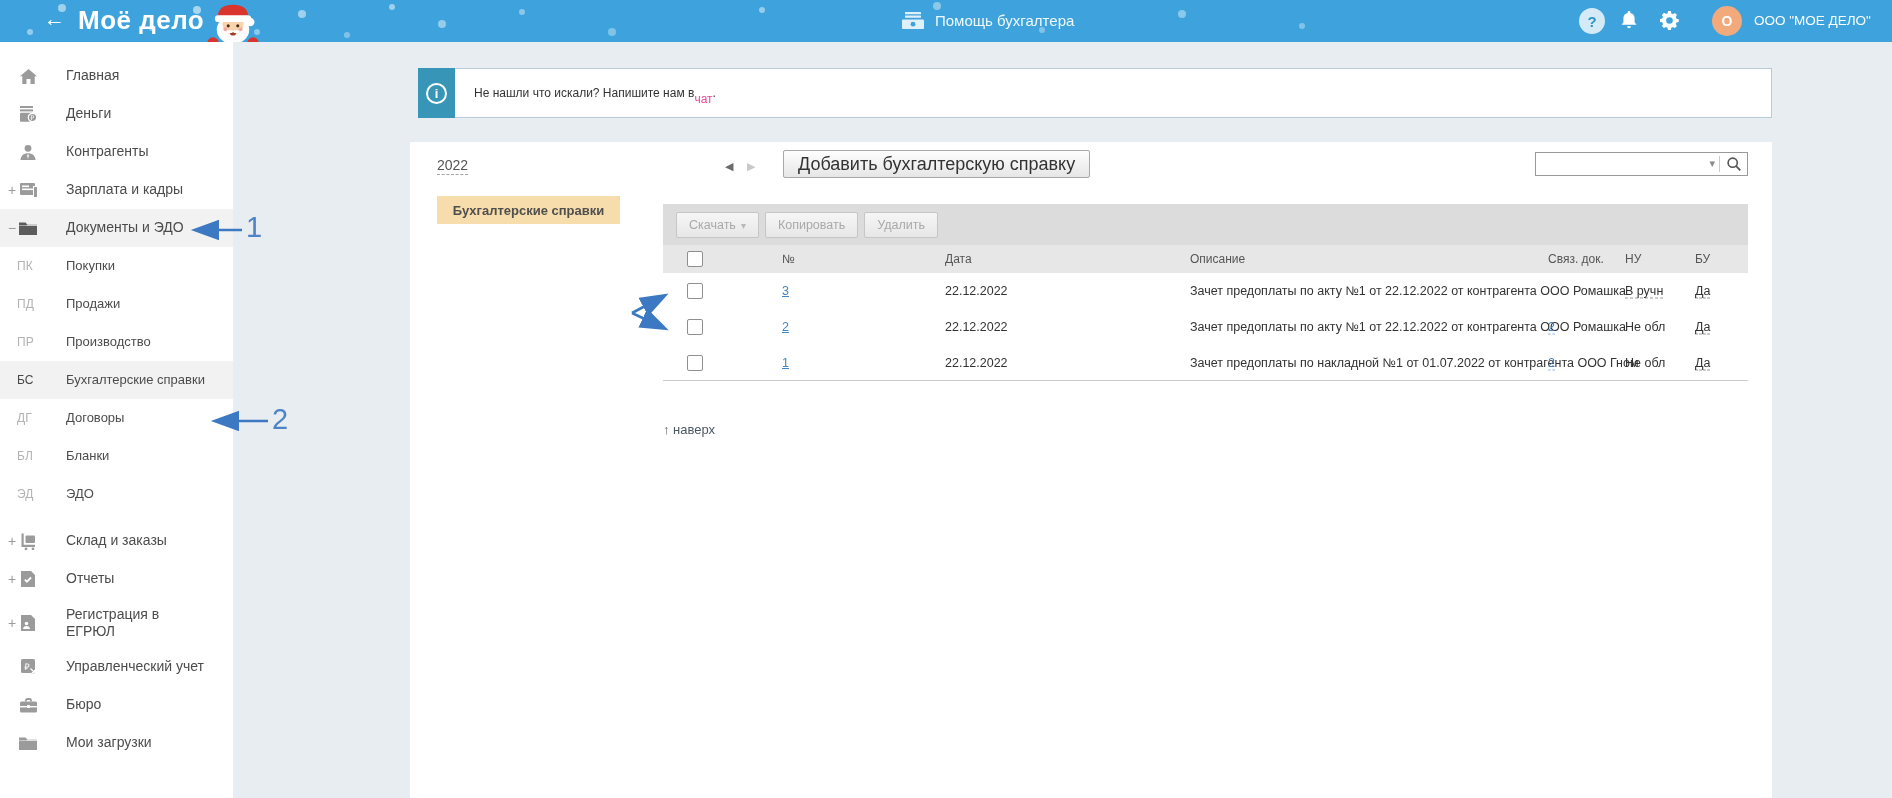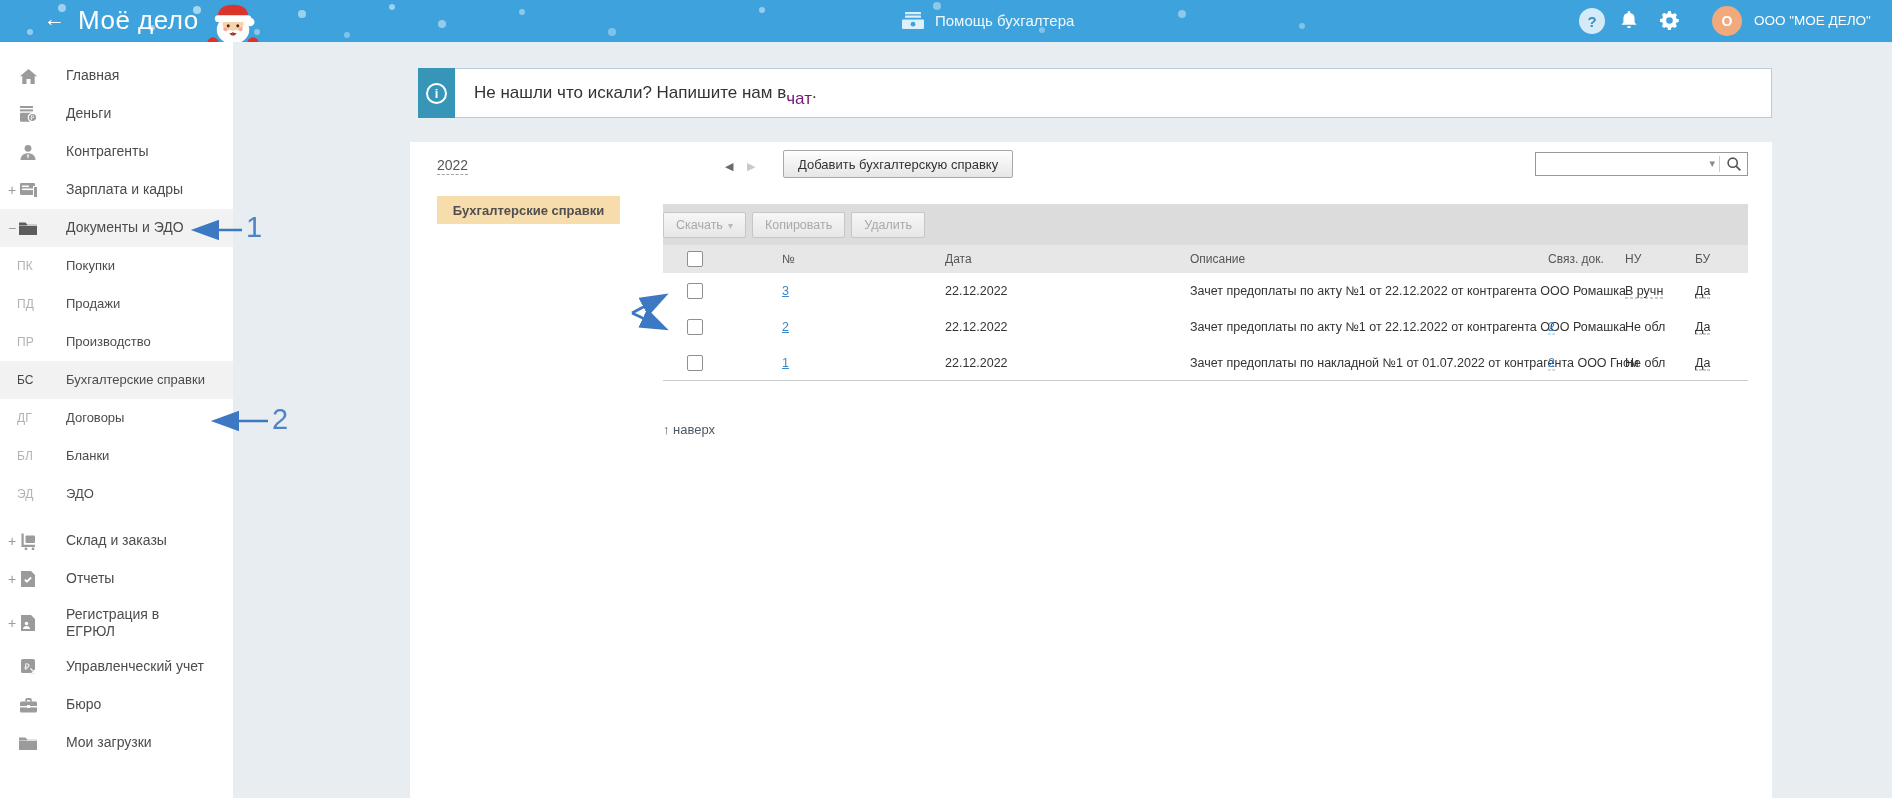--- a/index.html
+++ b/index.html
@@ -2,21 +2,21 @@
 <html><head>
 <meta charset="utf-8">
 <style>
   * { margin:0; padding:0; box-sizing:border-box; }
   body { font-family:"Liberation Sans", sans-serif; background:#e8edf1; }
   .screen { position:relative; width:1892px; height:798px; overflow:hidden; background:#e8edf1; }
 
   
   .topbar { position:absolute; left:0; top:0; width:1892px; height:42px; background:#3ea3dc; overflow:hidden; z-index:30; }
   .back { position:absolute; left:44px; top:7px; color:#fff; font-size:21px; cursor:pointer; }
-  .logo { position:absolute; left:78px; top:5px; color:#fff; font-size:26px; font-weight:normal; letter-spacing:.5px; cursor:pointer; }
+  .logo { position:absolute; left:78px; top:5px; color:#fff; font-size:26px; font-weight:bold; letter-spacing:.5px; cursor:pointer; }
   .snow { position:absolute; left:0; top:0; width:4px; height:4px; border-radius:50%;
     box-shadow: 60px 6px 0 2px rgba(255,255,255,.5), 150px 26px 0 1px rgba(255,255,255,.45),
     195px 8px 0 2px rgba(255,255,255,.55), 255px 30px 0 1px rgba(255,255,255,.4),
     300px 12px 0 2px rgba(255,255,255,.5), 345px 33px 0 1px rgba(255,255,255,.35),
     390px 5px 0 1px rgba(255,255,255,.5), 440px 22px 0 2px rgba(255,255,255,.45),
     520px 10px 0 1px rgba(255,255,255,.4), 610px 30px 0 2px rgba(255,255,255,.35),
     760px 8px 0 1px rgba(255,255,255,.45), 935px 4px 0 2px rgba(255,255,255,.4),
     1040px 28px 0 1px rgba(255,255,255,.35), 1180px 12px 0 2px rgba(255,255,255,.4),
     1300px 24px 0 1px rgba(255,255,255,.35), 28px 30px 0 1px rgba(255,255,255,.45); }
   .santa { position:absolute; left:203px; top:2px; }
@@ -43,41 +43,41 @@
   .gap-before { margin-top:9px; }
   .twoline { height:50px; } .twoline .s-label { width:140px; }
 
   
   .banner { position:absolute; left:418px; top:68px; width:1354px; height:50px; background:#fff;
     border:1px solid #b8cbd6; z-index:10; }
   .banner-badge { position:absolute; left:-1px; top:-1px; width:37px; height:50px; background:#3795b8;
     display:flex; align-items:center; justify-content:center; }
   .info-i { width:21px; height:21px; border:2px solid #fff; border-radius:50%; color:#fff; font-size:13px;
     font-weight:bold; display:flex; align-items:center; justify-content:center; }
-  .banner-text { position:absolute; left:55px; top:0; height:48px; display:flex; align-items:center; font-size:17px; color:#333; }
-  .banner-text .chat-link { color:#701a75; cursor:pointer;margin-top:12px; }
+  .banner-text { position:absolute; left:55px; top:0; height:48px; display:flex; align-items:center; font-size:12px; color:#333; }
+  .banner-text .chat-link { color:#ec4899; cursor:pointer;margin-top:12px; }
 
   .panel { position:absolute; left:410px; top:142px; width:1362px; height:656px; background:#fff; }
   .year { position:absolute; left:27px; top:15px; font-size:14px; color:#555; border-bottom:1px dashed #a5a5a5; padding-bottom:1px; cursor:pointer; }
   .yr-prev { position:absolute; left:315px; top:18px; font-size:11px; color:#6b6b6b; cursor:pointer; }
   .yr-next { position:absolute; left:337px; top:18px; font-size:11px; color:#c9c9c9; cursor:pointer; }
-  .add-btn { position:absolute; left:373px; top:8px; height:28px; padding:0 14px; font-size:13px; color:#333;
+  .add-btn { position:absolute; left:373px; top:8px; height:28px; padding:0 14px; font-size:18px; color:#333;
     background:linear-gradient(#fefefe,#e6e6e6); border:1px solid #a8a8a8; border-radius:2px;
     font-family:"Liberation Sans", sans-serif; cursor:pointer; }
   .search { position:absolute; left:1125px; top:10px; width:213px; height:24px; border:1px solid #999; background:#fff; }
   .search input { position:absolute; left:4px; top:1px; width:160px; height:20px; border:none; outline:none; font-size:13px; }
   .search .caret { position:absolute; right:32px; top:4px; font-size:11px; color:#8a8a8a; cursor:pointer; }
   .search .sep { position:absolute; right:27px; top:3px; width:1px; height:16px; background:#ccc; }
   .search .mag { position:absolute; right:5px; top:3px; cursor:pointer; }
 
   .tab { position:absolute; left:27px; top:54px; width:183px; height:28px; background:#f7ddab;
     display:flex; align-items:center; justify-content:center; font-size:13px; font-weight:bold; color:#4f4f4f; cursor:pointer; }
 
   .table { position:absolute; left:253px; top:62px; width:1085px; }
-  .tb-toolbar { height:41px; background:#dcdcdc; display:flex; align-items:center; padding-left:0; gap:6px; }
+  .tb-toolbar { height:41px; background:#dcdcdc; display:flex; align-items:center; padding-left:13px; gap:6px; }
   .tbtn { height:26px; padding:0 12px; font-size:12.5px; color:#a9a9a9; background:linear-gradient(#f6f6f6,#e7e7e7);
     border:1px solid #c6c6c6; border-radius:2px; font-family:"Liberation Sans", sans-serif; }
   .tbtn .bcaret { font-size:10px; color:#b9b9b9; margin-left:5px; }
   .tb-head { position:relative; height:28px; background:#e7e7e7; font-size:12px; color:#555; }
   .tb-row { position:relative; height:36px; background:#fff; font-size:12.5px; color:#333; }
   .tb-row.last { border-bottom:1px solid #ccc; }
   .cell { position:absolute; top:50%; transform:translateY(-50%); white-space:nowrap; }
   .c-check { left:24px; } .c-num { left:119px; } .c-date { left:282px; } .c-desc { left:527px; }
   .c-link { left:885px; } .c-nu { left:962px; } .c-bu { left:1032px; }
   .cbx { display:block; width:16px; height:16px; background:#fff; border:1px solid #8f8f8f; border-radius:2px; cursor:pointer; }

